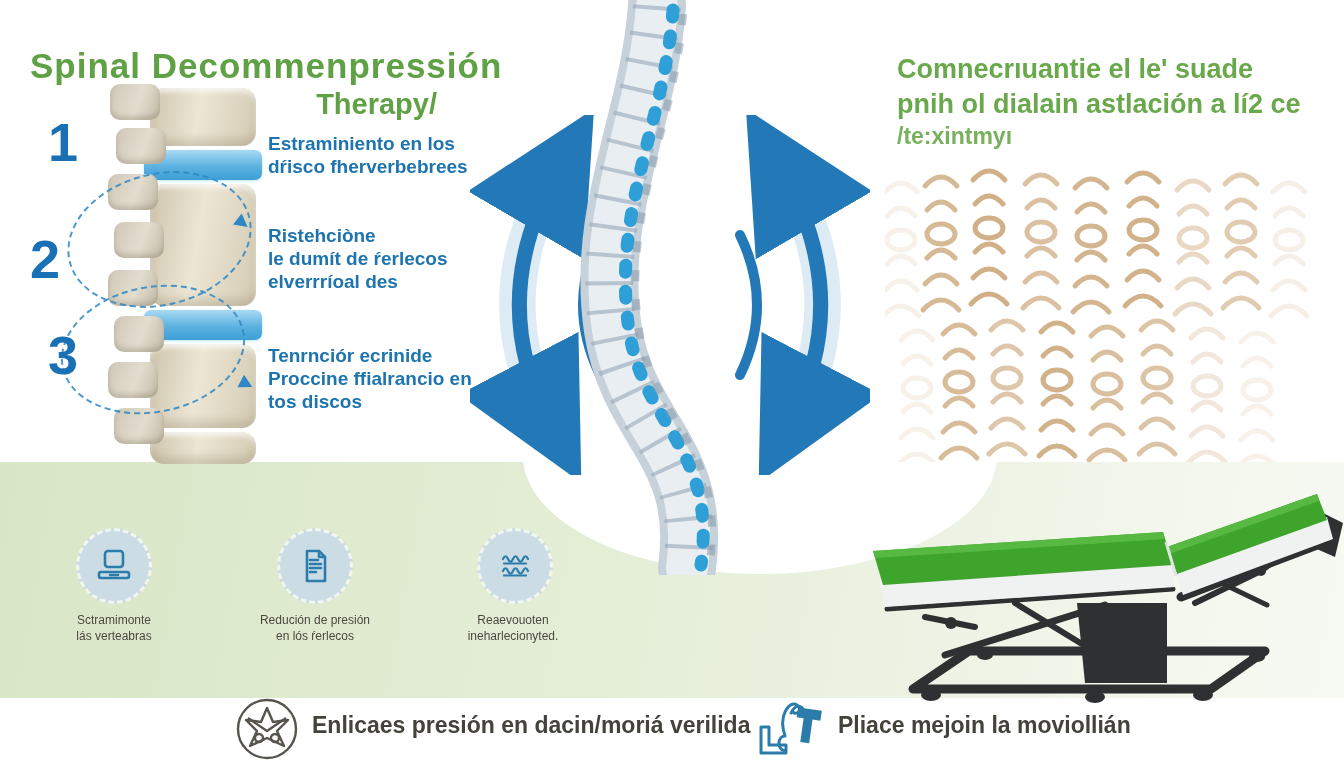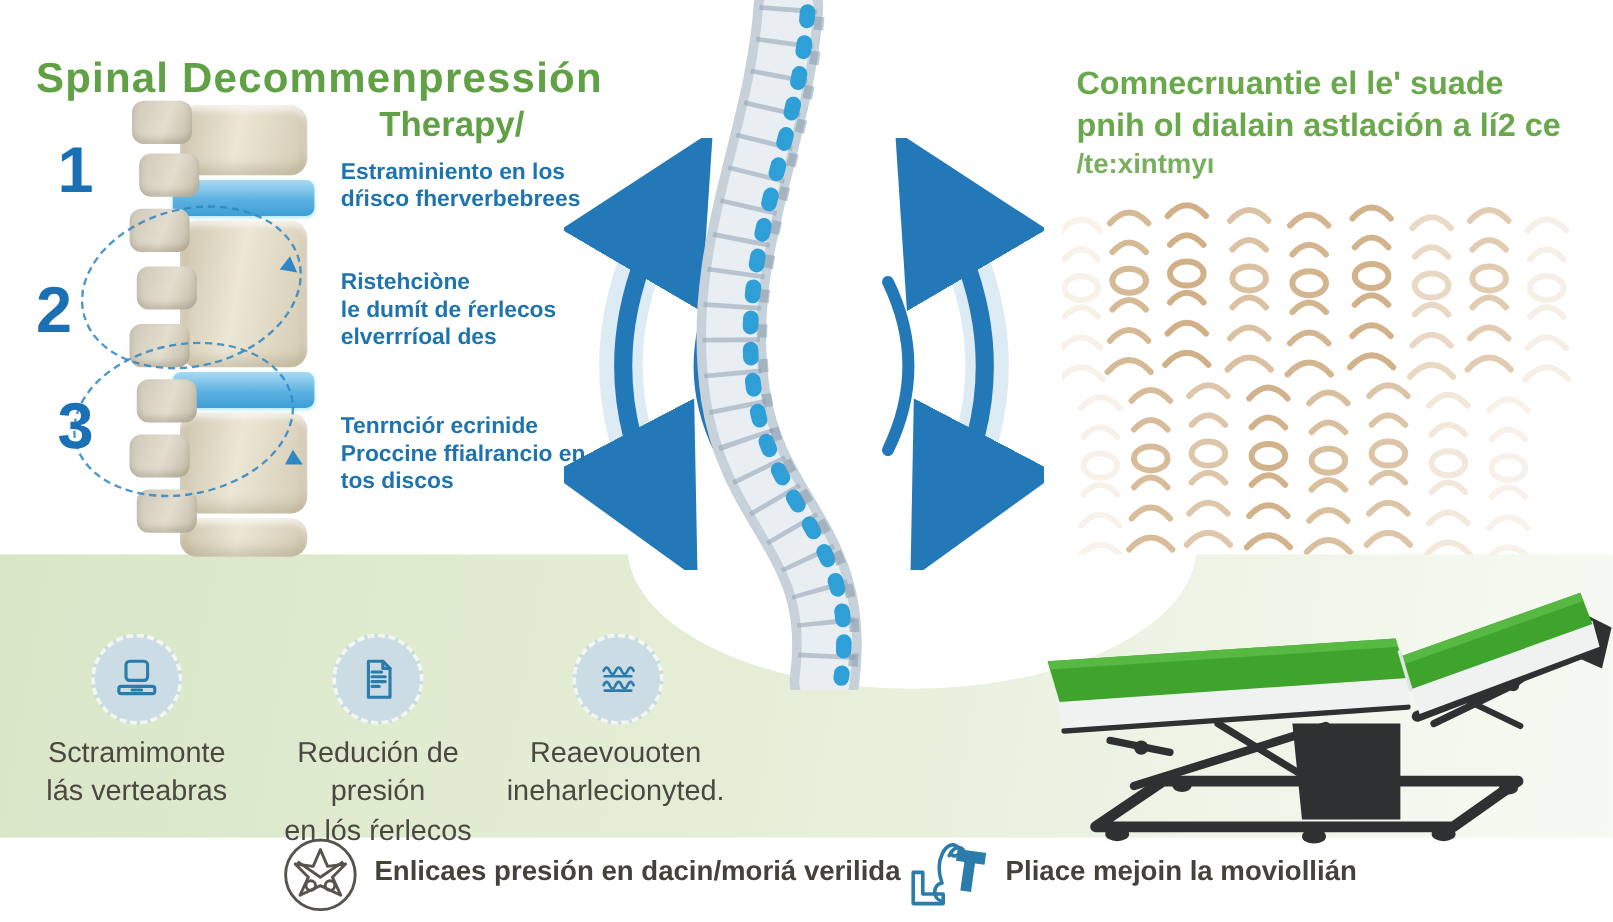--- a/index.html
+++ b/index.html
@@ -46,35 +46,35 @@
   .dashellipse {
     border:2px dashed #2f87c5; border-radius:50%; z-index:5; opacity:.85;
   }
   .dasharrowhead {
     width:0; height:0; border-left:13px solid #2f87c5;
     border-top:7px solid transparent; border-bottom:7px solid transparent; z-index:5;
   }
 
   
   .steptext { font-size:19px; font-weight:bold; color:#1d74ae; line-height:1.22; z-index:7; }
-  .steptext span { display:block;margin-left:16px; }
+  .steptext span { display:block; }
   .ghostline { color:#8db9d8; }
 
   
   .righttext { left:897px; top:52px; width:450px; font-size:27px; font-weight:bold; color:#6aa84c; line-height:1.3; z-index:7; }
   .righttext span { display:block; }
   .righttext .small { font-size:23px; opacity:.9; }
 
   
   .bcircle {
     width:76px; height:76px; border-radius:50%;
     background:#ccdce4; border:3px dashed #f1f6ee;
     display:flex; align-items:center; justify-content:center; z-index:3;
   }
-  .blabel { width:200px; text-align:center; font-size:24px; color:#4b4842; line-height:1.35; z-index:3; }
+  .blabel { width:200px; text-align:center; font-size:12px; color:#4b4842; line-height:1.35; z-index:3; }
   .blabel span { display:block; }
 
   
   .ftext { font-size:23px; font-weight:bold; color:#45423c; z-index:7; }
 
   svg { display:block; }
 </style>
 </head>
 <body>
 

